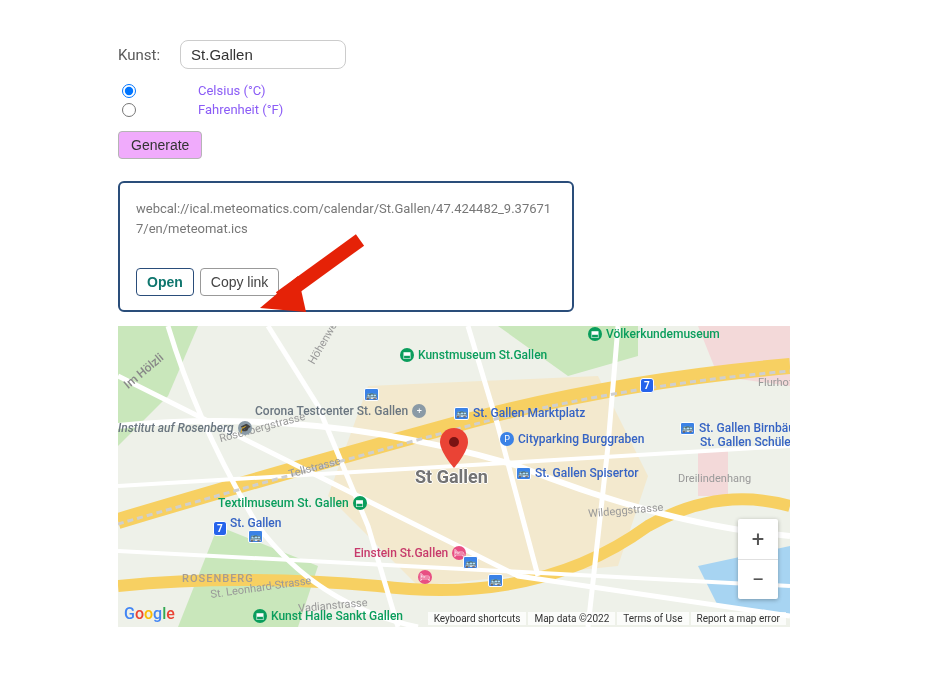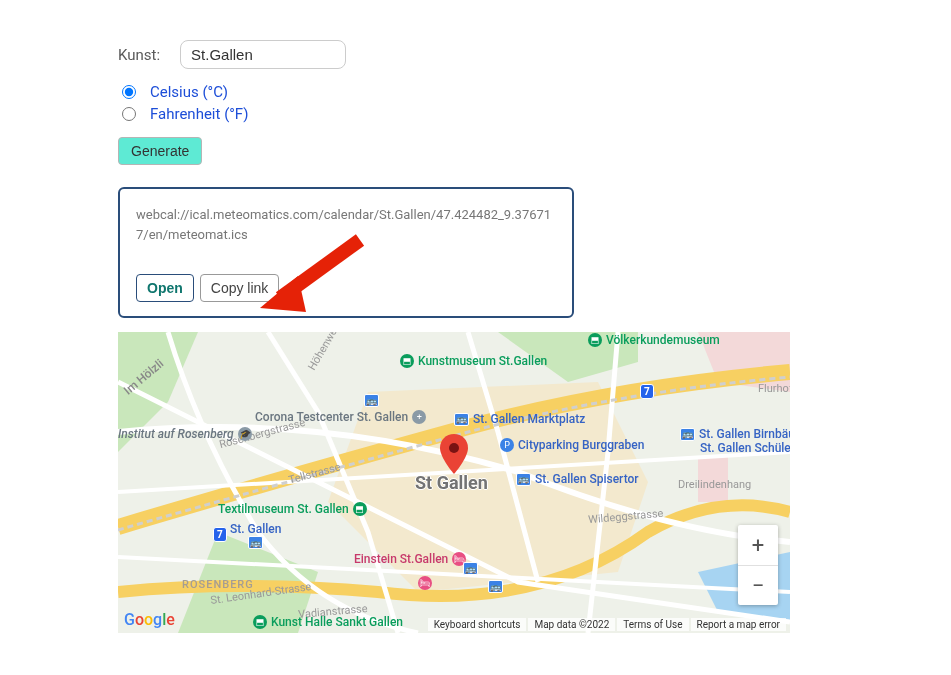--- a/index.html
+++ b/index.html
@@ -41,25 +41,26 @@
       display: flex;
       align-items: center;
       margin-bottom: 4px;
     }
     .radio-row input[type="radio"] {
       margin: 0 14px 0 4px;
       width: 14px;
       height: 14px;
     }
     .radio-row label {
-      color: #1d4ed8;
-      font-size: 15px;
+      color: #8b5cf6;
+      font-size: 13px;
+      margin-left: 48px;
     }
     .generate-btn {
-      background: #5eead4;
+      background: #f0abfc;
       border: 1px solid #b5b5b5;
       border-radius: 4px;
       padding: 5px 12px;
       font-size: 14px;
       color: #333;
       cursor: pointer;
     }
     .result-box {
       margin-top: 22px;
       border: 2px solid #2a4d7a;

